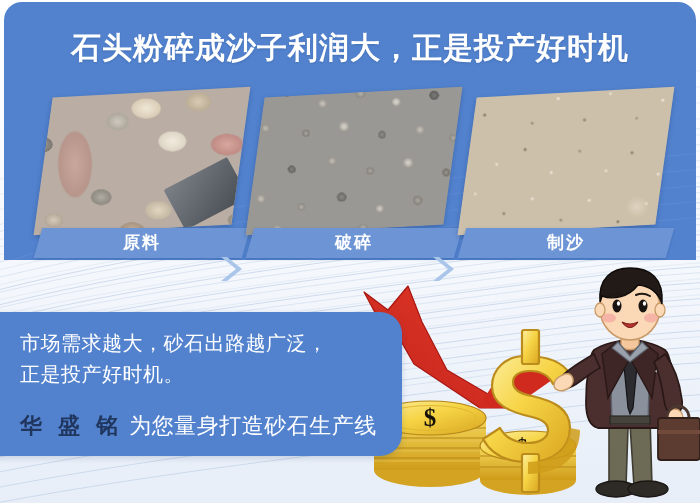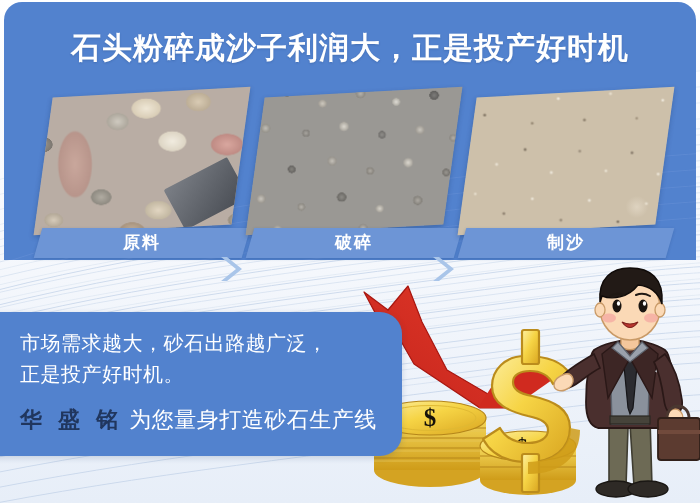--- a/index.html
+++ b/index.html
@@ -188,21 +188,21 @@
   .copy-line{
     position:absolute;left:38px;
     color:#ffffff;
     font-size:20px;
     line-height:31px;
     white-space:nowrap;
     letter-spacing:.5px;
   }
   .copy-line.l1{top:16px;}
   .copy-line.l2{top:47px;}
-  .copy-line.l3{top:91px;font-size:22px;line-height:34px;}
+  .copy-line.l3{top:97px;font-size:22px;line-height:34px;}
   .brand{color:#20365e;font-weight:bold;letter-spacing:5px;margin-right:6px;}
 
   
   .art{position:absolute;left:362px;top:258px;width:338px;height:245px;z-index:5;}
 </style>
 </head>
 <body>
 
 <div class="banner">
 

